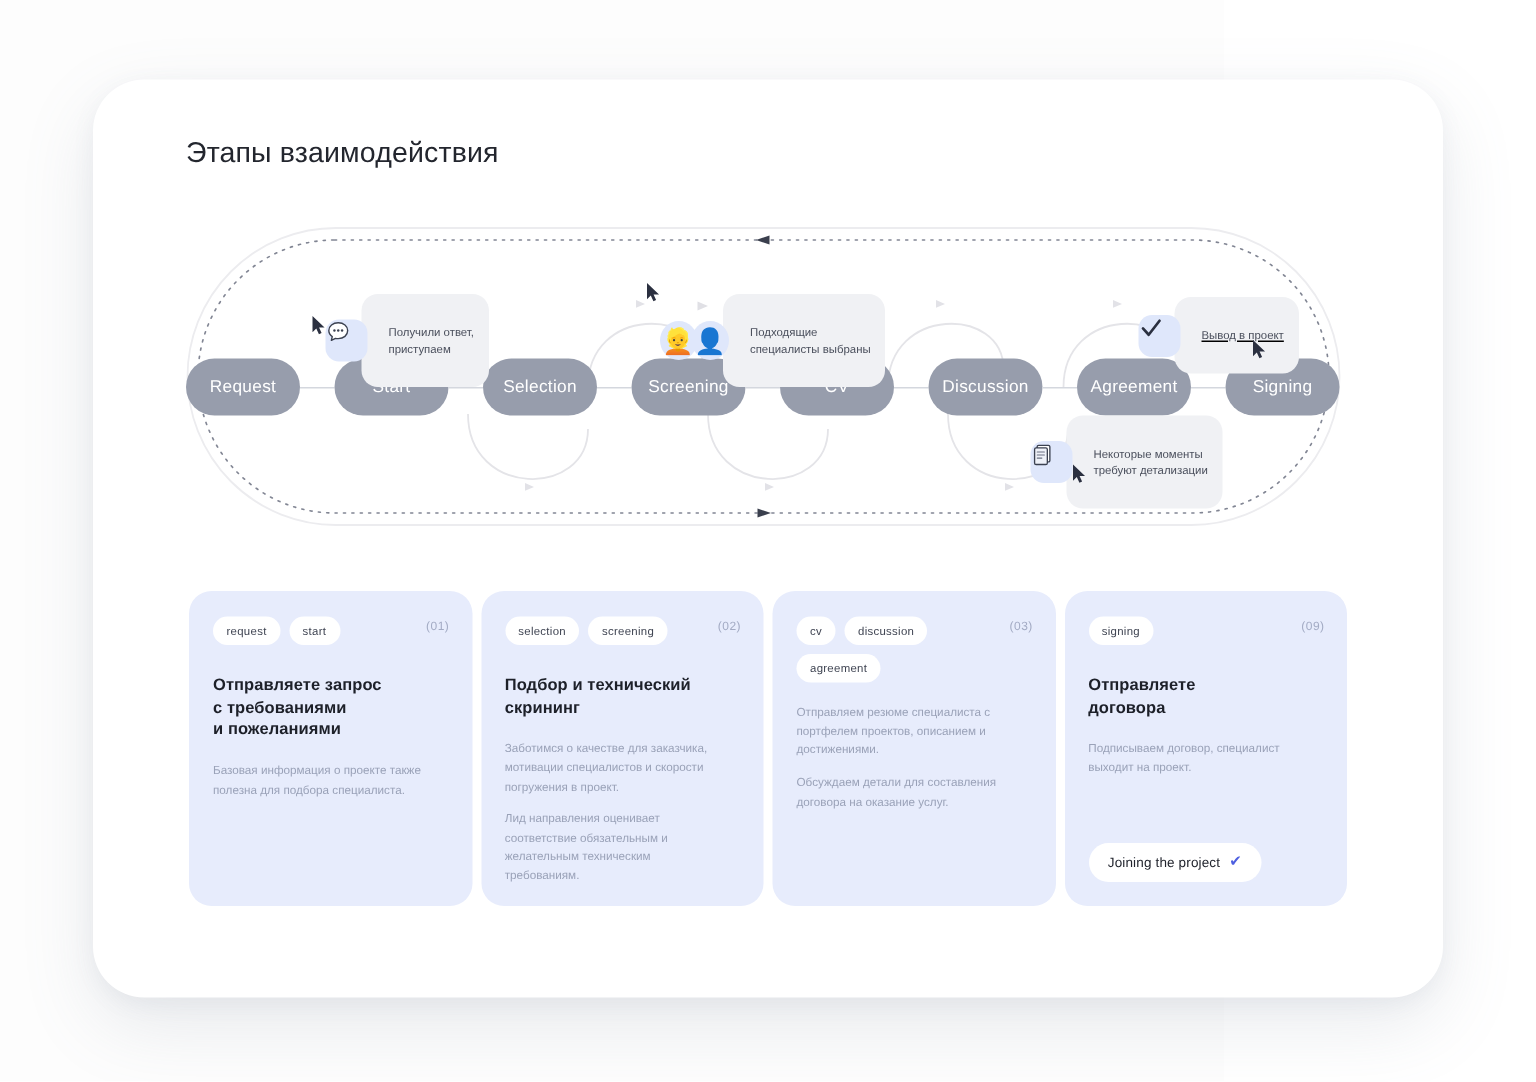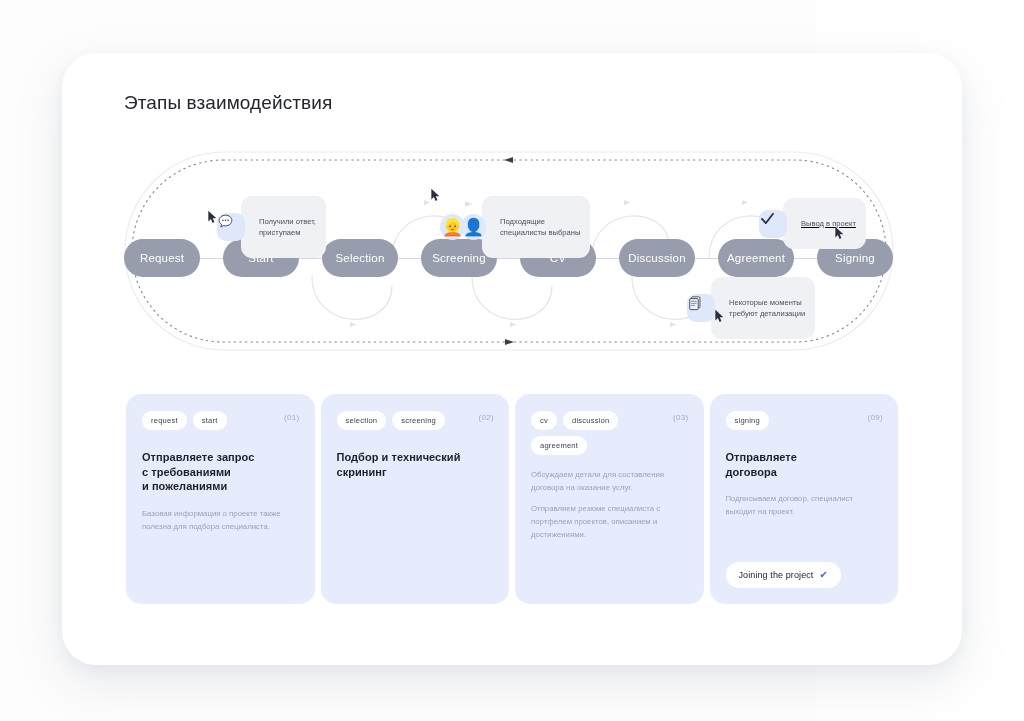--- a/index.html
+++ b/index.html
@@ -291,35 +291,44 @@
     </div>
 
     <div class="card">
       <div class="tags">
         <span class="tag">selection</span>
         <span class="tag">screening</span>
       </div>
       <div class="num">(02)</div>
       <div class="card-title">Подбор и технический
 скрининг</div>
+      <div class="card-body">
+        <p class="card-p">Заботимся о качестве для заказчика,
+мотивации специалистов и скорости
+погружения в проект.</p>
+        <p class="card-p">Лид направления оценивает
+соответствие обязательным и
+желательным техническим
+требованиям.</p>
+      </div>
     </div>
 
     <div class="card">
       <div class="tags">
         <span class="tag">cv</span>
         <span class="tag">discussion</span>
         <span class="tag">agreement</span>
       </div>
       <div class="num">(03)</div>
       <div class="card-body">
-        <p class="card-p">Обсуждаем детали для составления
-договора на оказание услуг.</p>
         <p class="card-p">Отправляем резюме специалиста с
 портфелем проектов, описанием и
 достижениями.</p>
+        <p class="card-p">Обсуждаем детали для составления
+договора на оказание услуг.</p>
       </div>
     </div>
 
     <div class="card">
       <div class="tags">
         <span class="tag">signing</span>
       </div>
       <div class="num">(09)</div>
       <div class="card-title">Отправляете
 договора</div>

